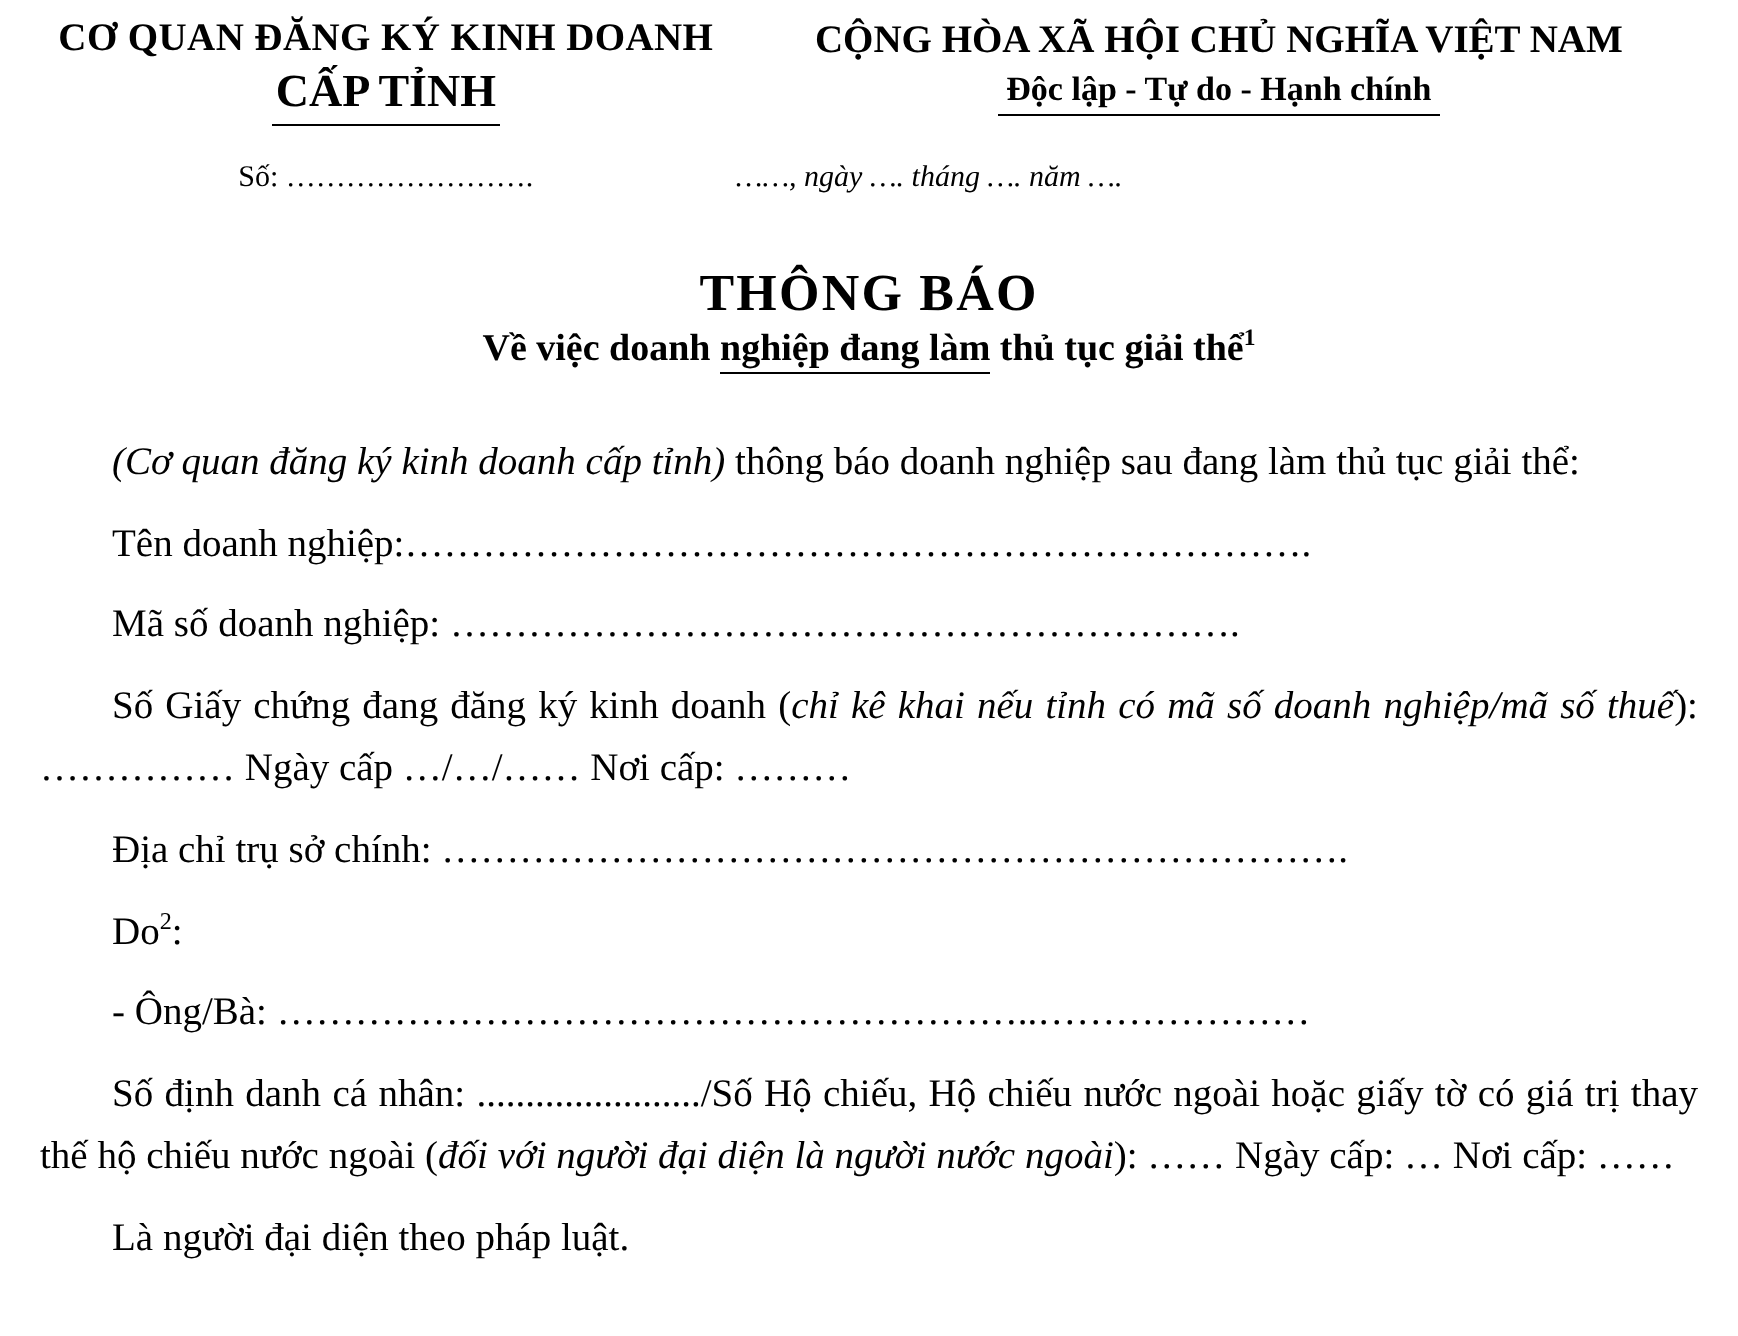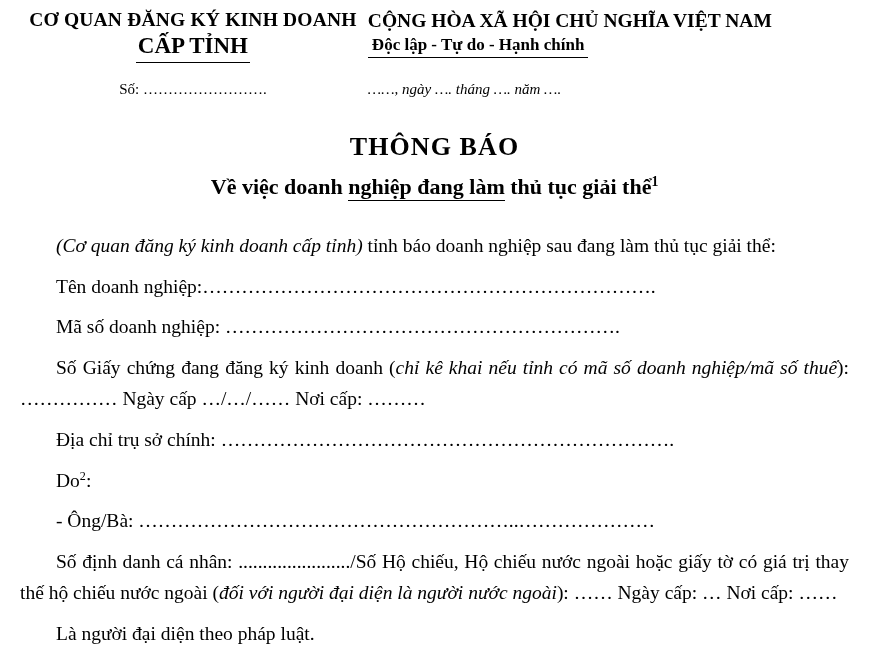--- a/index.html
+++ b/index.html
@@ -29,20 +29,21 @@
     padding: 6px 18px 0 18px;
     box-sizing: border-box;
   }
   .header-left {
     width: 42%;
     text-align: center;
     padding-top: 2px;
   }
   .header-right {
     width: 58%;
+    text-align: center;
     padding-top: 2px;
   }
   .org-line1 {
     font-weight: bold;
     font-size: 19.5px;
     letter-spacing: .2px;
     line-height: 1.25;
     white-space: nowrap;
   }
   .org-line2 {
@@ -91,22 +92,22 @@
     text-align: center;
     margin-top: 34px;
   }
   .doc-title {
     font-weight: bold;
     font-size: 26px;
     letter-spacing: 1.1px;
   }
   .doc-subtitle {
     font-weight: bold;
-    font-size: 22px;
-    margin-top: 12px;
+    font-size: 19px;
+    margin-top: 2px;
   }
   .doc-subtitle .u {
     border-bottom: 1.3px solid #000;
     padding-bottom: 1px;
   }
   sup {
     font-size: 62%;
     vertical-align: super;
     line-height: 0;
   }
@@ -152,21 +153,21 @@
   <div class="title-block">
     <div class="doc-title">THÔNG BÁO</div>
     <div class="doc-subtitle">
       <span>Về việc doanh </span><span class="u">nghiệp đang làm</span><span> thủ tục giải thể</span><sup>1</sup>
     </div>
   </div>
 
   <div class="body">
 
     <div class="p indent">
-      <span class="it">(Cơ quan đăng ký kinh doanh cấp tỉnh)</span><span> tỉnh báo doanh nghiệp sau đang làm thủ tục giải thể:</span>
+      <span class="it">(Cơ quan đăng ký kinh doanh cấp tỉnh)</span><span> thông báo doanh nghiệp sau đang làm thủ tục giải thể:</span>
     </div>
 
     <div class="p indent">Tên doanh nghiệp:…………………………………………………………….</div>
 
     <div class="p indent">Mã số doanh nghiệp: …………………………………………………….</div>
 
     <div class="p indent">
       <span>Số Giấy chứng đang đăng ký kinh doanh (</span><span class="it">chỉ kê khai nếu tỉnh có mã số doanh nghiệp/mã số thuế</span><span>): …………… Ngày cấp …/…/…… Nơi cấp: ………</span>
     </div>
 

